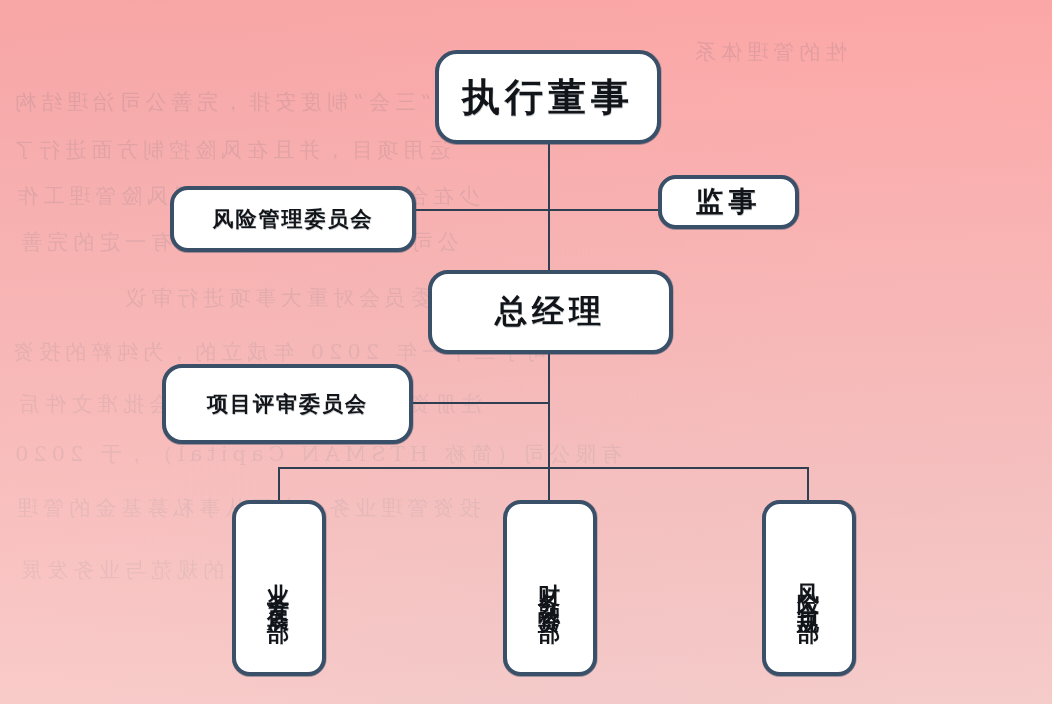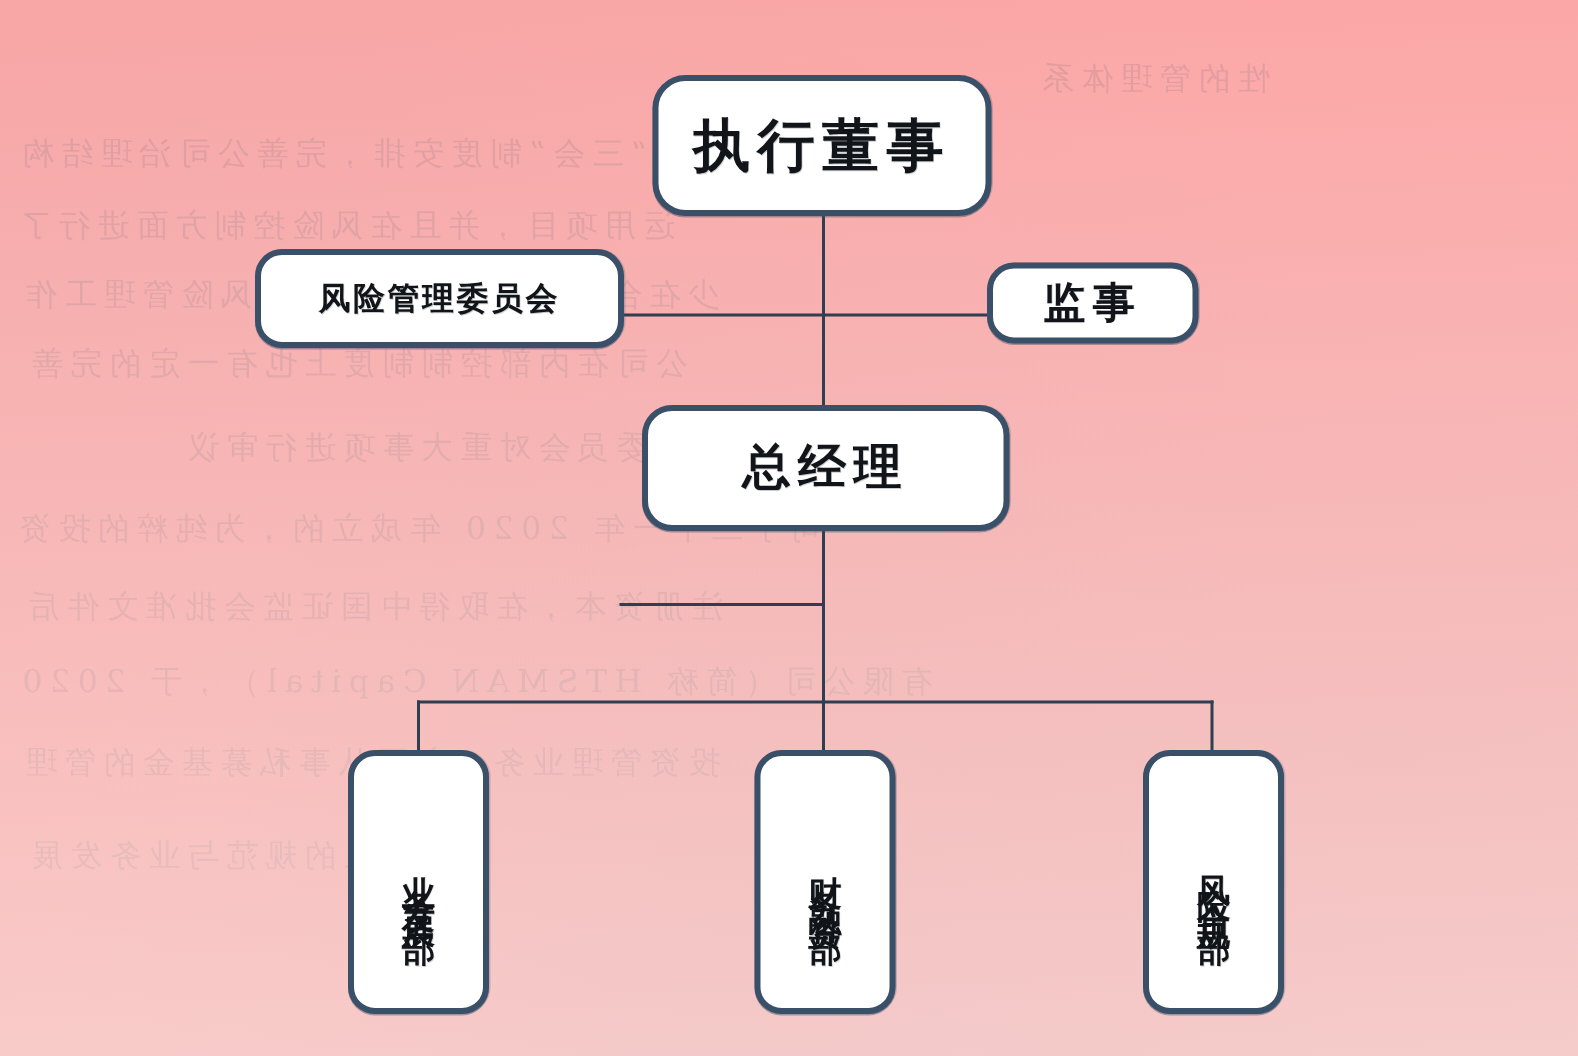--- a/index.html
+++ b/index.html
@@ -74,21 +74,21 @@
   }
 
   
   #node-exec-director {
     left: 435px; top: 50px; width: 226px; height: 94px;
     border-radius: 22px;
   }
   #node-exec-director .label { font-size: 38px; letter-spacing: 5px; }
 
   #node-risk-committee {
-    left: 170px; top: 166px; width: 246px; height: 66px;
+    left: 170px; top: 186px; width: 246px; height: 66px;
     border-radius: 18px;
   }
   #node-risk-committee .label { font-size: 21px; letter-spacing: 2px; }
 
   #node-supervisor {
     left: 658px; top: 175px; width: 141px; height: 54px;
     border-radius: 18px;
   }
   #node-supervisor .label { font-size: 28px; letter-spacing: 5px; }
 
@@ -179,20 +179,23 @@
     </div>
 
     <div class="node" id="node-supervisor">
       <span class="label">监事</span>
     </div>
 
     <div class="node" id="node-general-manager">
       <span class="label">总经理</span>
     </div>
 
+    <div class="node" id="node-project-committee">
+      <span class="label">项目评审委员会</span>
+    </div>
 
     <div class="node node-dept" id="node-dept-business">
       <span class="label">业务发展部</span>
     </div>
 
     <div class="node node-dept" id="node-dept-finance">
       <span class="label">财务融资部</span>
     </div>
 
     <div class="node node-dept" id="node-dept-risk">

